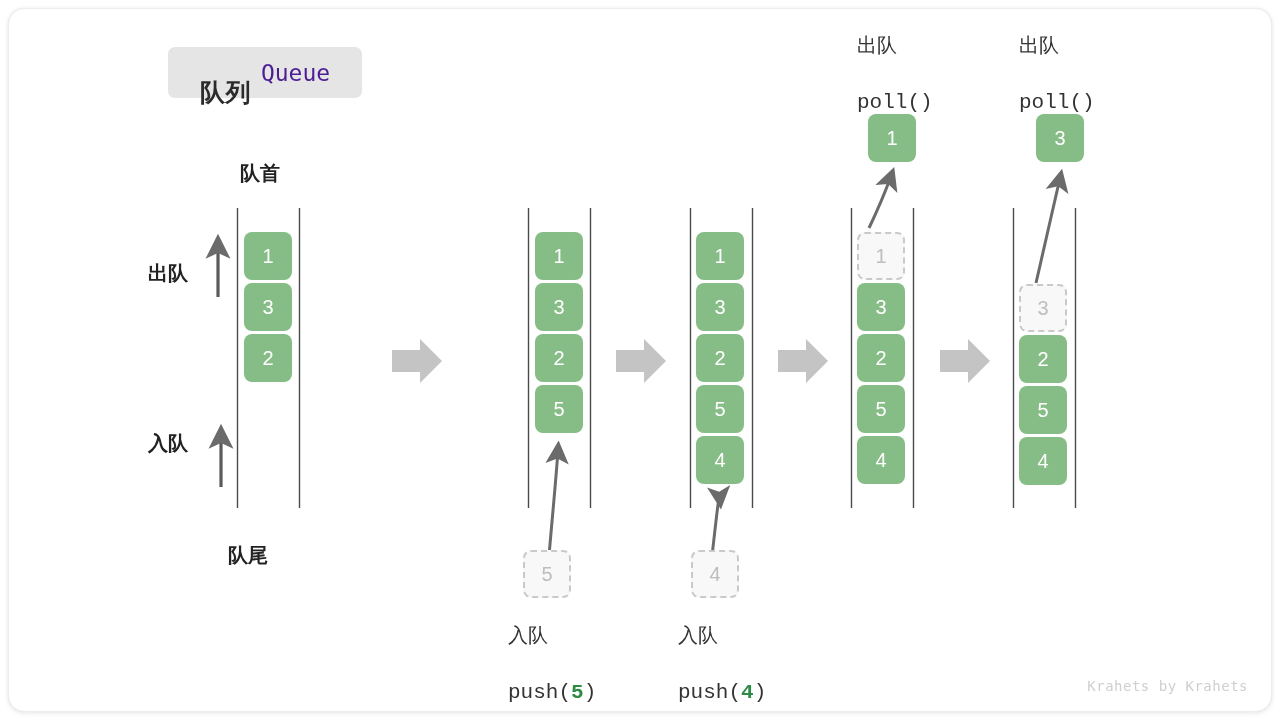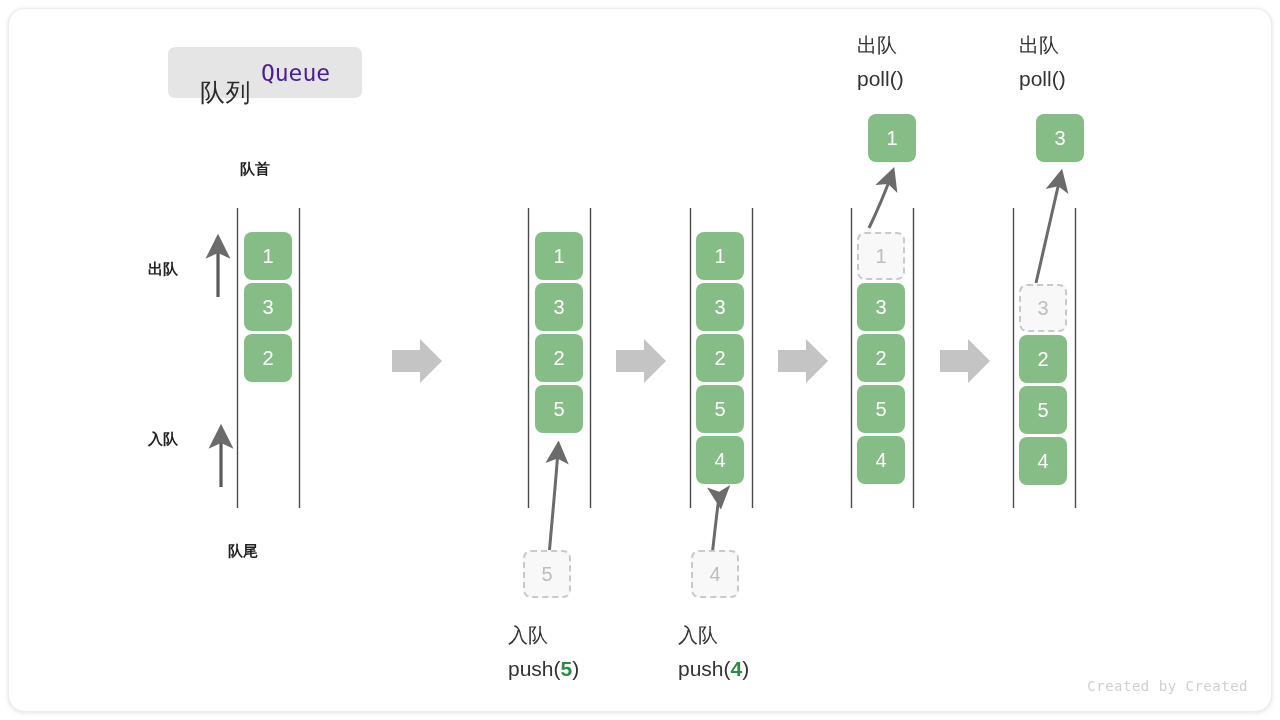--- a/index.html
+++ b/index.html
@@ -40,50 +40,51 @@
     height: 51px;
     background: #e5e5e5;
     border-radius: 7px;
     display: flex;
     align-items: center;
     justify-content: center;
     gap: 10px;
   }
   .title-cn {
     font-size: 25px;
-    font-weight: normal;
+    font-weight: bold;
     color: #2b2b2b;
     letter-spacing: 0.5px;
     margin-top: 40px;
   }
   .title-en {
     font-family: "DejaVu Sans Mono", "Liberation Mono", monospace;
     font-size: 23px;
     color: #4c1d95;
   }
 
   
   .lbl-bold {
-    font-size: 15px;
+    font-size: 20px;
     font-weight: bold;
     color: #222222;
     white-space: nowrap;
   }
   .lbl-reg {
     font-size: 20px;
     color: #333333;
     white-space: nowrap;
     line-height: 34px;
   }
   .mono {
-    font-family: Liberation Sans, sans-serif;
+    font-family: Liberation Mono, monospace;
     font-size: 21px;
     color: #333333;
     white-space: nowrap;
     line-height: 34px;
+    margin-top: 24px;
   }
   .mono .hl { color: #2e8b45; font-weight: bold; }
 
   
   .box {
     width: 48px;
     height: 48px;
     border-radius: 8px;
     background: #86bd86;
     color: #ffffff;
@@ -230,14 +231,14 @@
     <div class="mono">poll()</div>
   </div>
   <div class="abs box" style="left:1036px; top:114px;">3</div>
   <div class="abs" style="left:1019px; top:284px;">
     <div class="box ghost">3</div>
     <div class="box" style="margin-top:3px;">2</div>
     <div class="box" style="margin-top:3px;">5</div>
     <div class="box" style="margin-top:3px;">4</div>
   </div>
 
-  <div class="abs watermark">Created by Created</div>
+  <div class="abs watermark">Krahets by Krahets</div>
 </div>
 
 </body></html>

